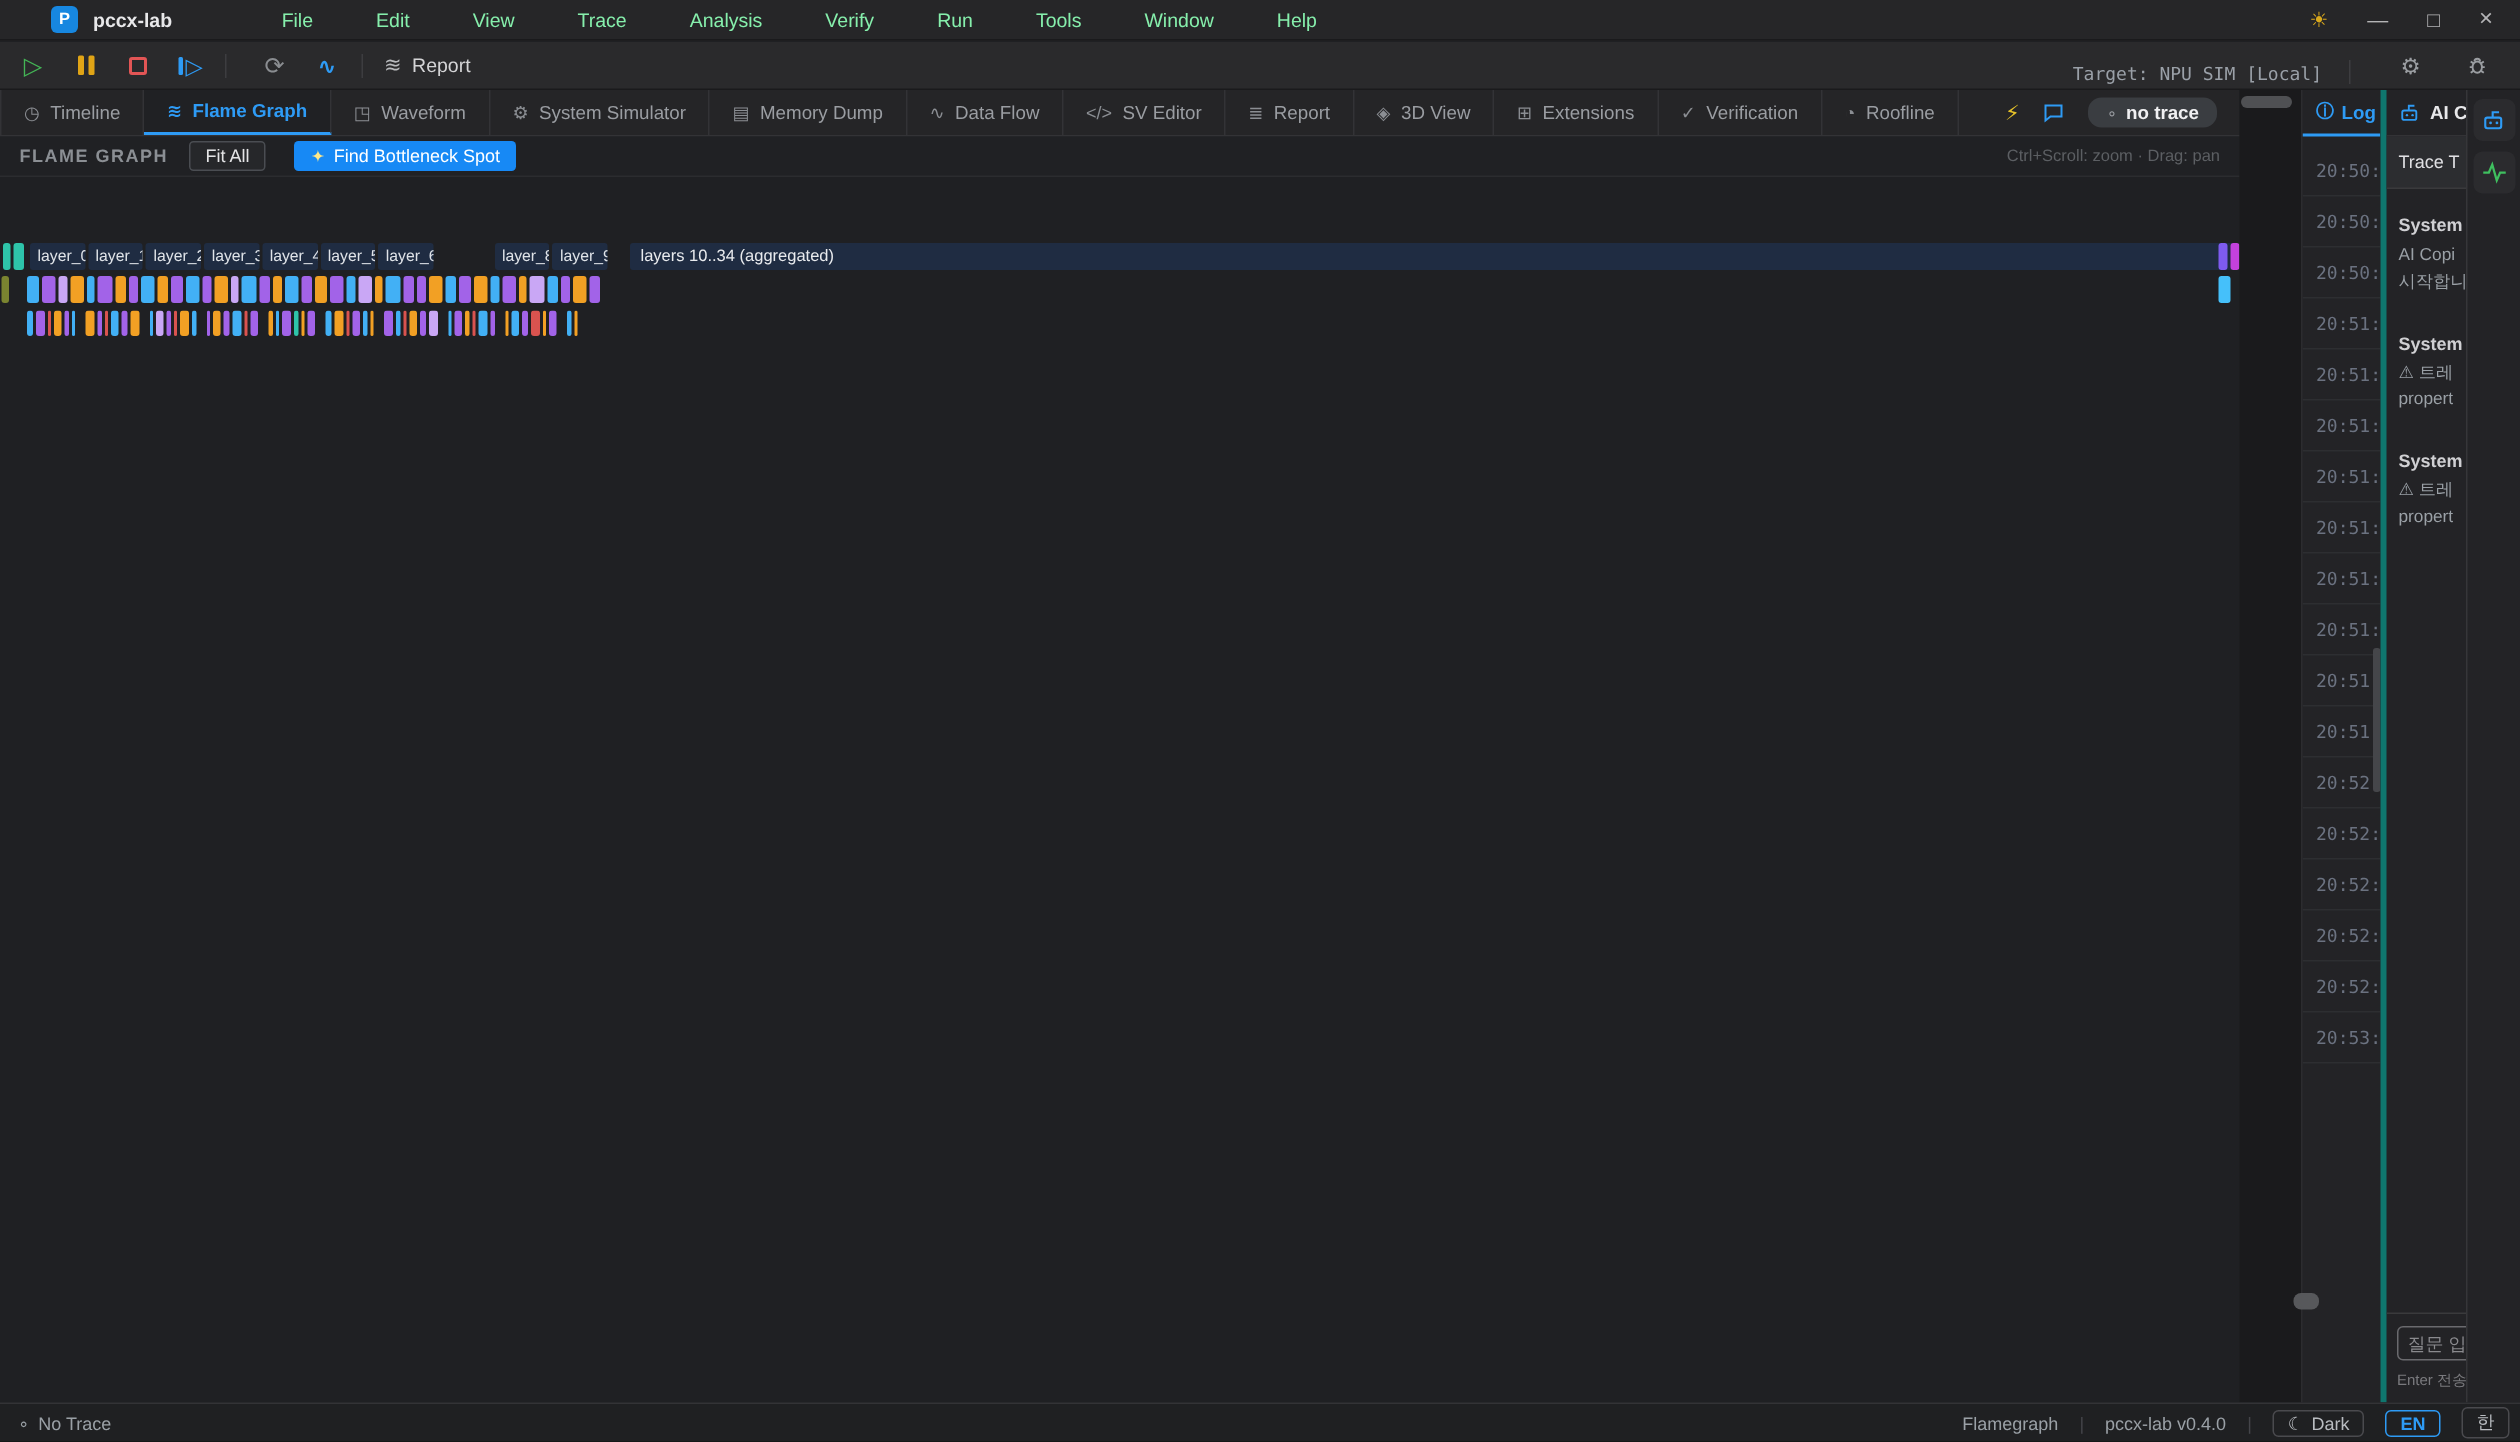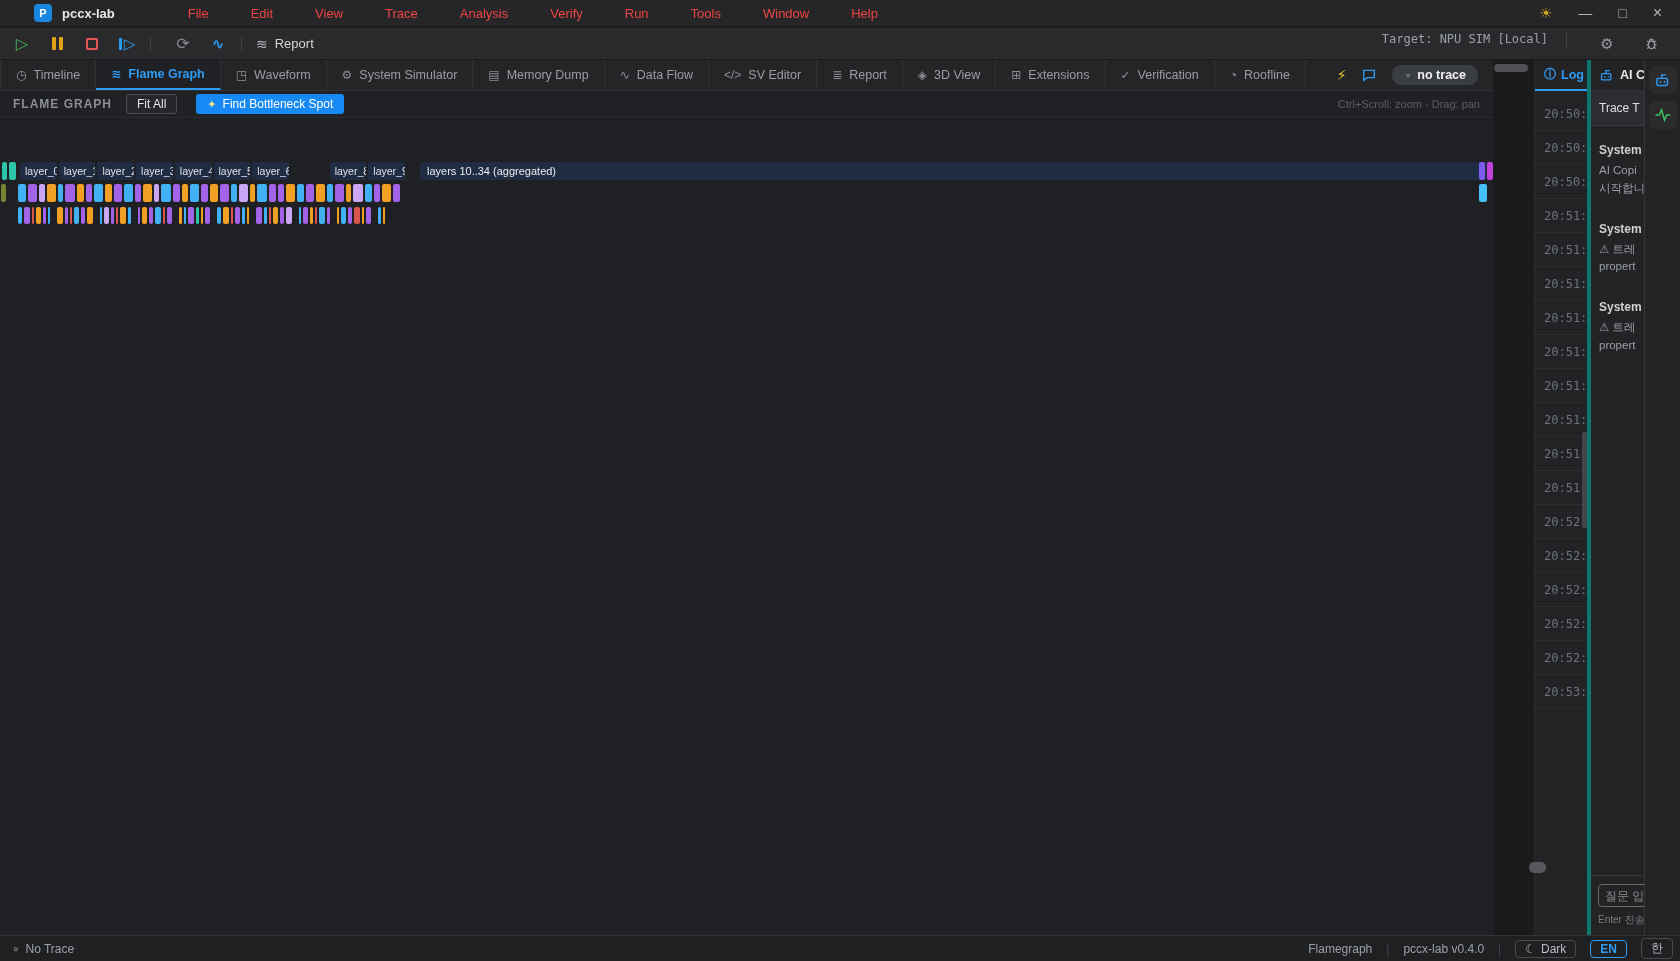--- a/index.html
+++ b/index.html
@@ -5,41 +5,41 @@
   * { box-sizing: border-box; margin: 0; padding: 0; }
   html,body { background:#111; }
   body { font-family:"Liberation Sans","DejaVu Sans",sans-serif; }
   .app { position:relative; width:1680px; height:961px; background:#1f2023; overflow:hidden; color:#ccc; }
 
   
   .titlebar { position:absolute; left:0; top:0; width:1680px; height:27px; background:#262628; border-bottom:1px solid #1a1a1c; display:flex; align-items:center; }
   .logo { width:18px; height:18px; margin-left:34px; background:#1787e0; border-radius:4px; color:#fff; font-size:11px; font-weight:bold; display:flex; align-items:center; justify-content:center; }
   .apptitle { margin-left:10px; font-size:13px; font-weight:bold; color:#e8e8ea; }
   .menubar { display:flex; gap:27px; margin-left:58px; }
-  .menu-item { font-size:13px; color:#ef4444; cursor:default;padding-left:15px; }
+  .menu-item { font-size:13px; color:#86efac; cursor:default;padding-left:15px; }
   .winbtns { margin-left:auto; display:flex; align-items:center; gap:26px; margin-right:18px; }
   .winbtns span { font-size:14px; color:#b4b4b6; }
   .winbtns .sun { color:#d9a81d; }
 
   
   .toolbar { position:absolute; left:0; top:28px; width:1680px; height:32px; background:#2a2a2c; border-bottom:1px solid #1a1a1c; display:flex; align-items:center; }
   .tbtn { display:flex; align-items:center; justify-content:center; min-width:26px; height:24px; margin-left:9px; cursor:pointer; }
   .g-run { color:#44b556; font-size:16px; }
   .i-pause { display:inline-flex; gap:3px; }
   .i-pause i { width:4px; height:13px; background:#e0a416; border-radius:1px; }
   .i-stop { width:12px; height:12px; border:2px solid #e25555; border-radius:2px; }
   .i-step { display:inline-flex; align-items:center; gap:2px; }
   .i-step i { width:3px; height:12px; background:#2e9bf5; border-radius:1px; }
   .i-step b { color:#2e9bf5; font-size:15px; font-weight:normal; }
   .g-refresh { color:#8a8d91; font-size:16px; }
   .g-activity { color:#2e9bf5; font-size:15px; font-weight:bold; }
   .tb-div { width:1px; height:16px; background:#3d3d40; margin:0 10px; }
   .report-btn { display:flex; align-items:center; gap:7px; margin-left:4px; color:#d4d4d6; font-size:13px; cursor:pointer; }
   .report-btn .g-layers { color:#b8babd; font-size:14px; }
-  .tb-right { margin-left:auto; display:flex; align-items:flex-start; margin-right:16px; }
+  .tb-right { margin-left:auto; display:flex; align-items:flex-end; margin-right:16px; }
   .target { font-family:"DejaVu Sans Mono","Liberation Mono",monospace; font-size:12px; color:#9aa0a8; }
   .g-gear { color:#9a9da1; font-size:15px; }
   .bug-svg { display:flex; }
 
   
   .main { position:absolute; left:0; top:60px; width:1680px; height:875px; display:flex; }
   .leftcol { width:1493px; display:flex; flex-direction:column; background:#1f2023; }
 
   
   .tabrow { height:31px; background:#252527; border-bottom:1px solid #333336; display:flex; align-items:stretch; }

